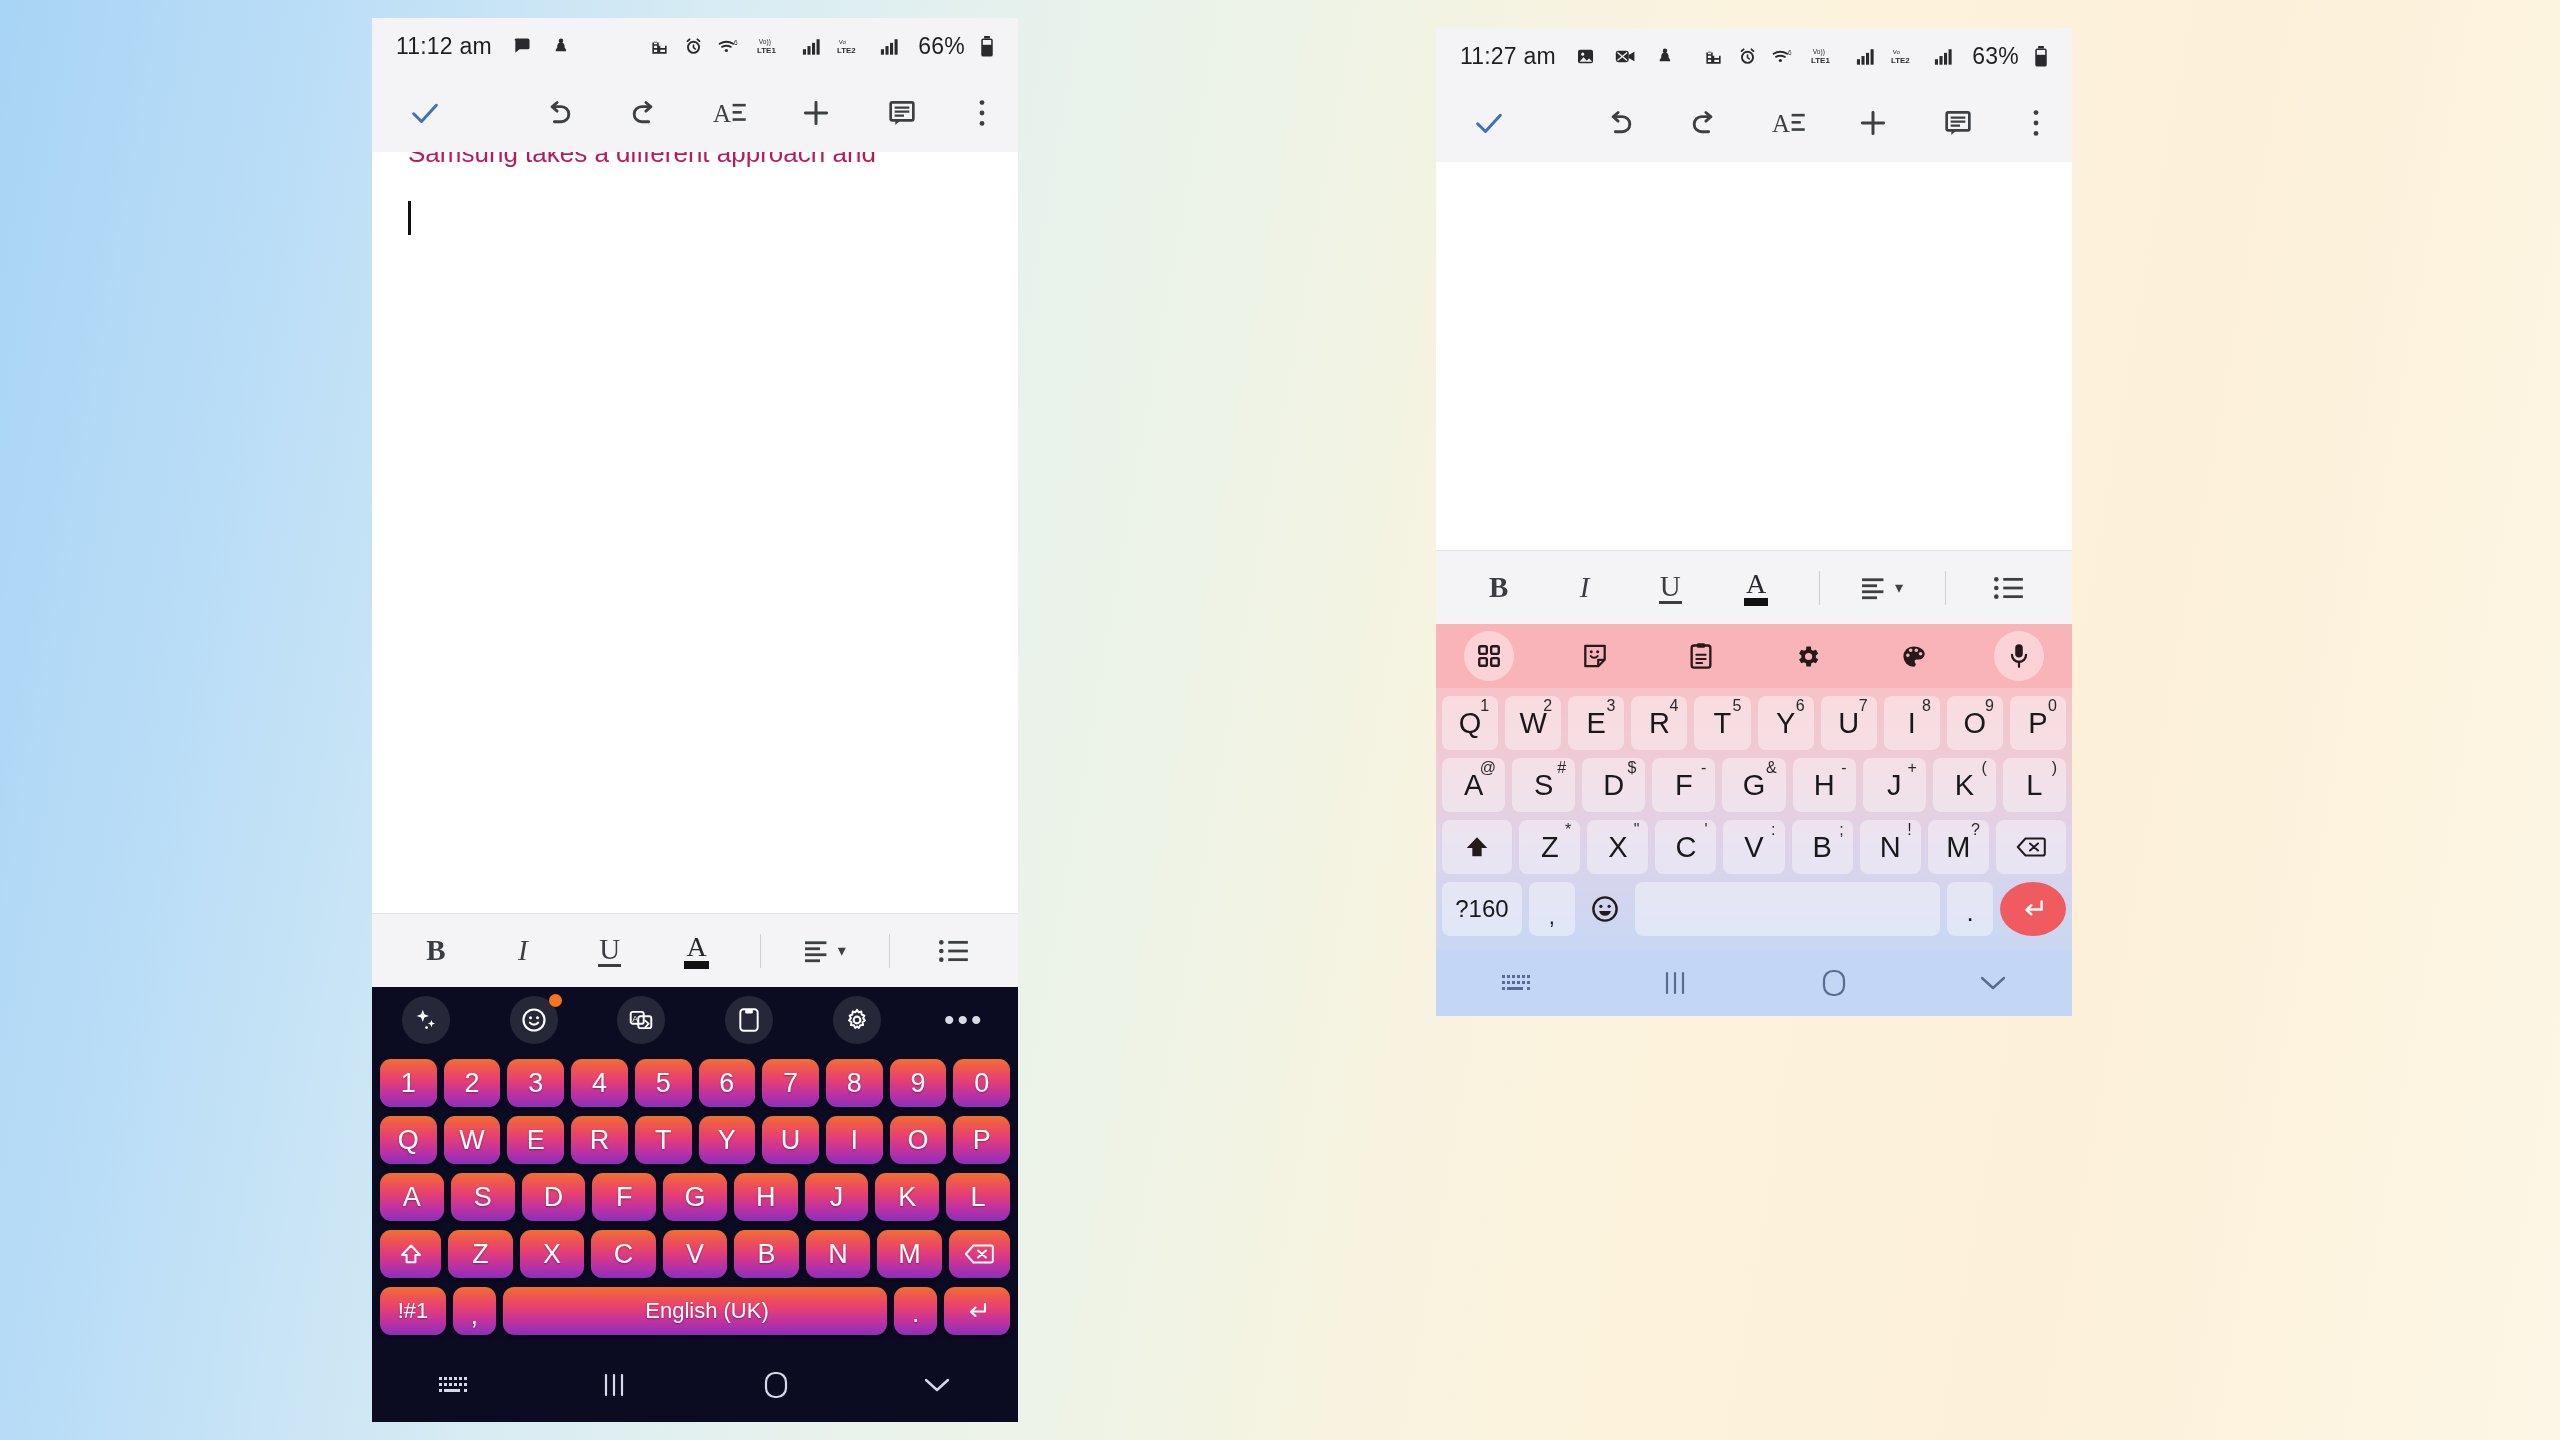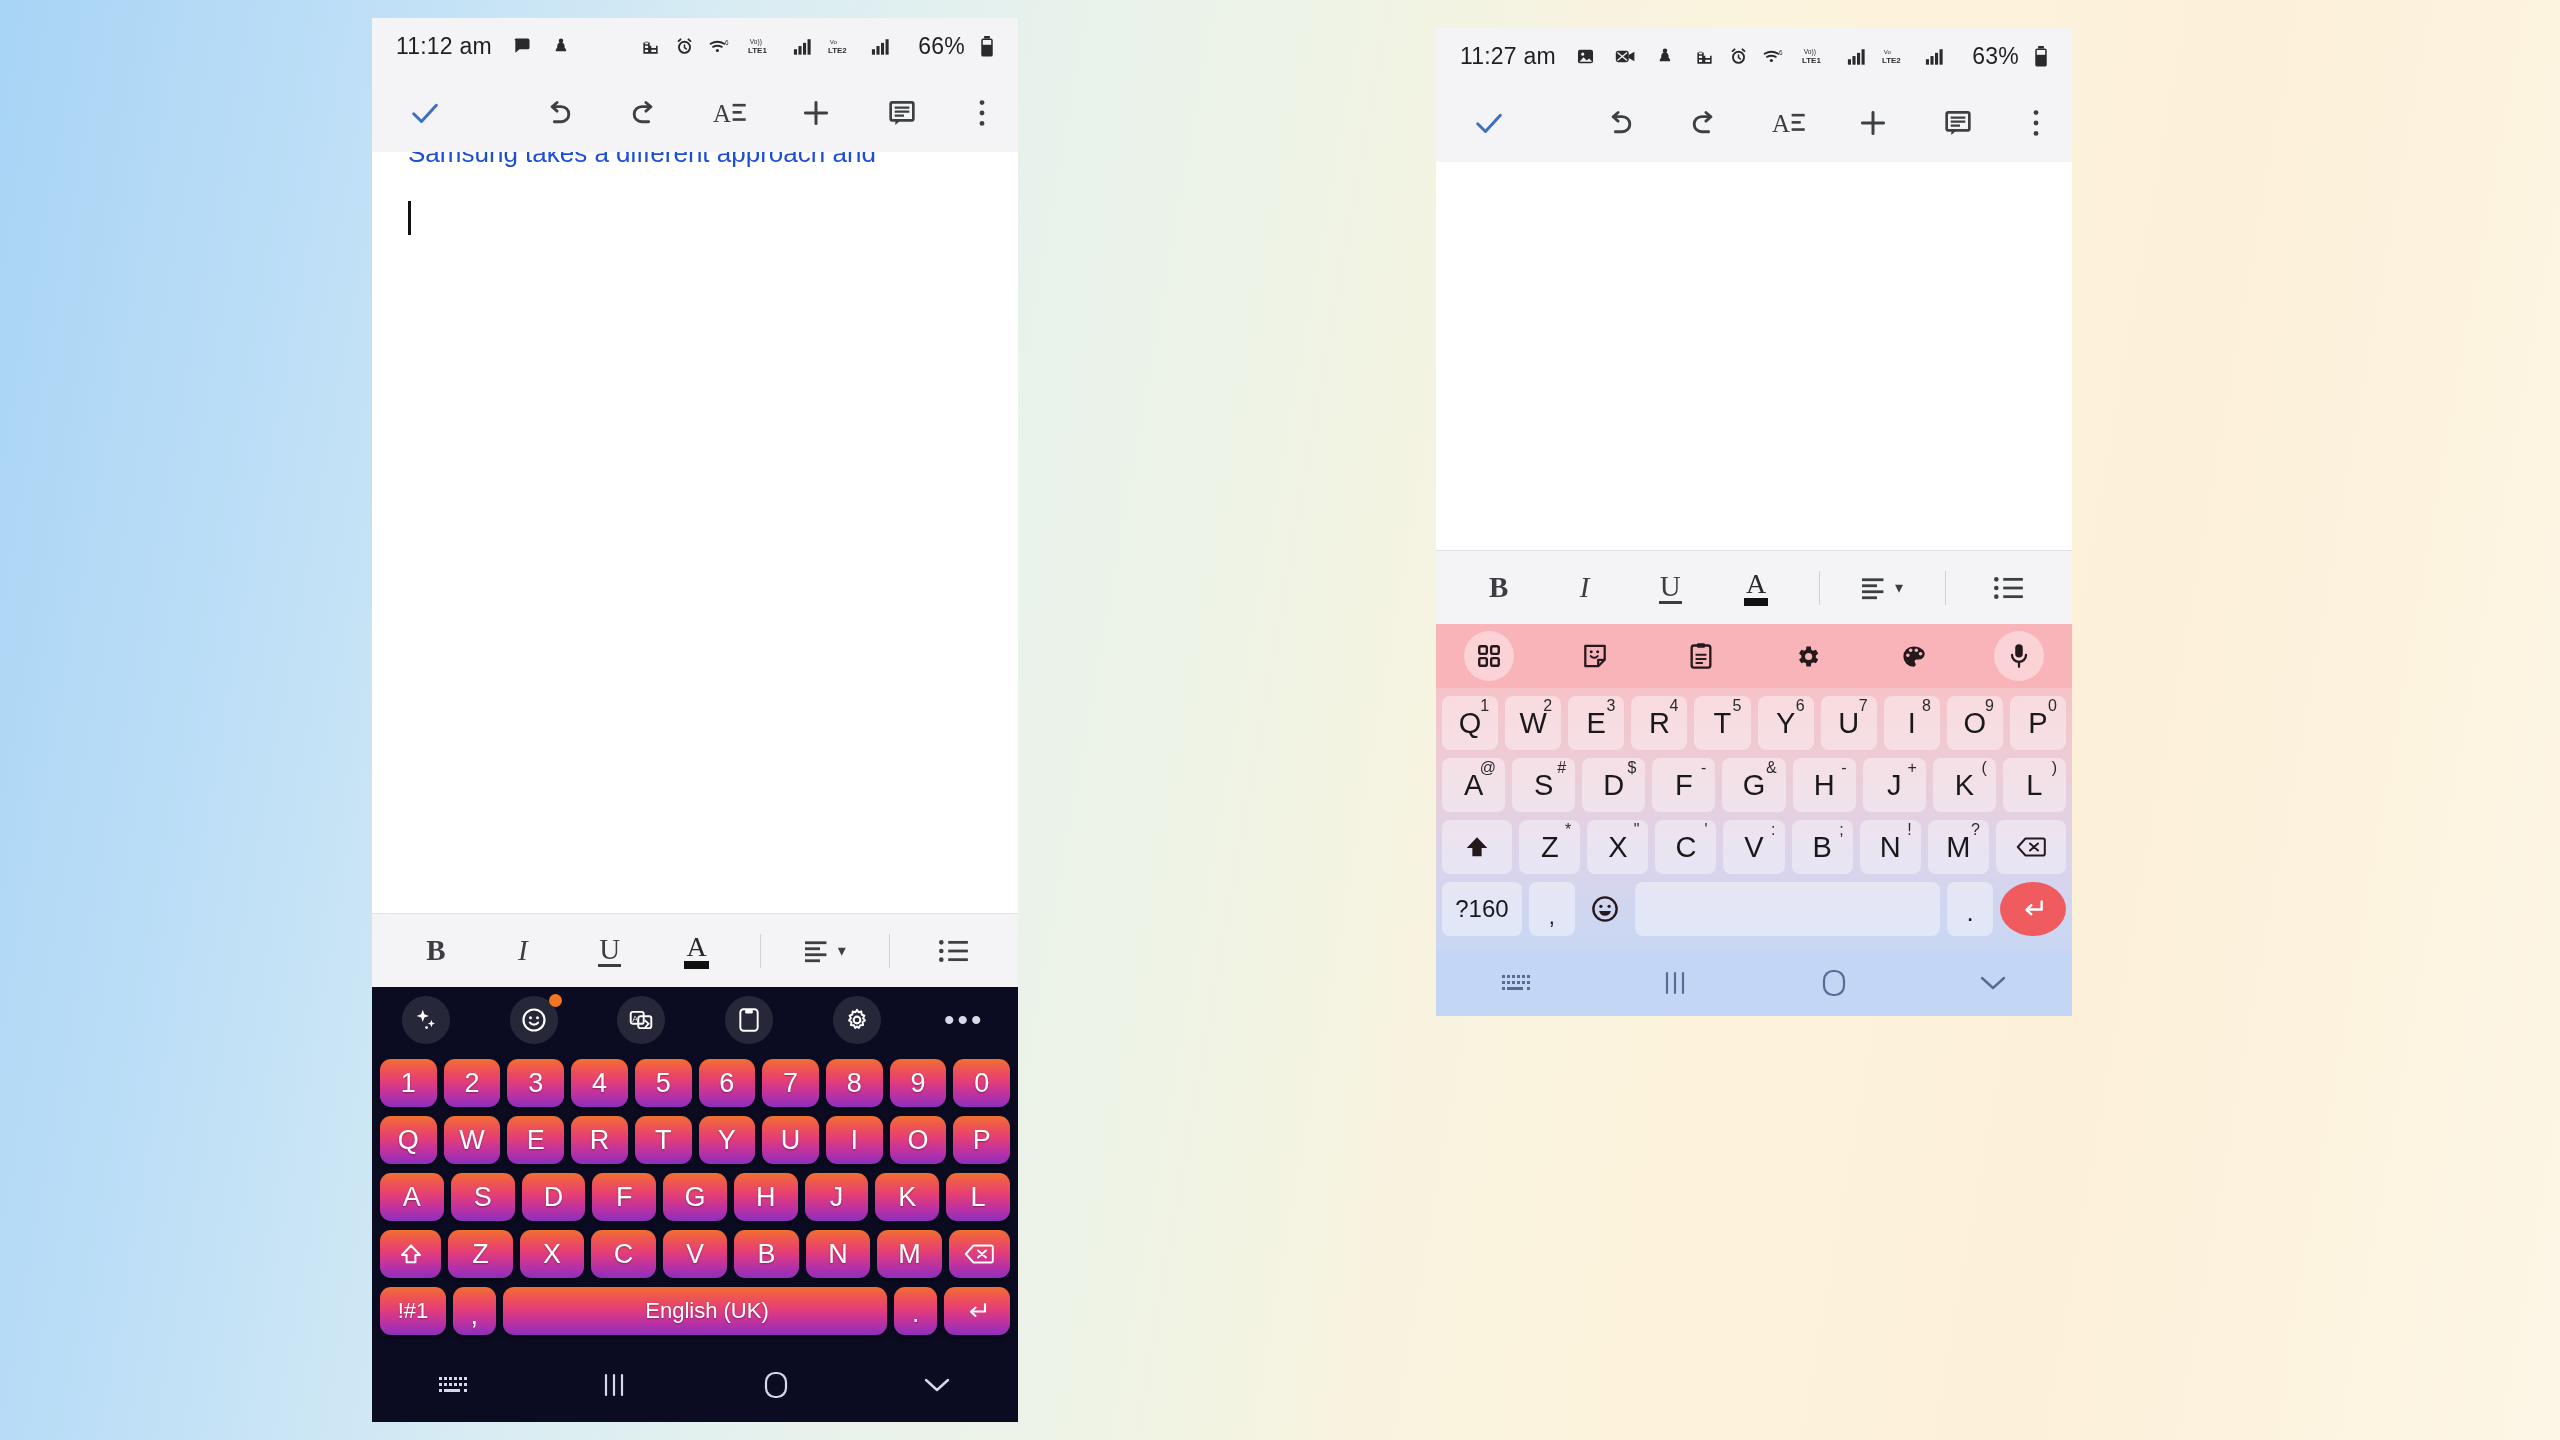--- a/index.html
+++ b/index.html
@@ -41,21 +41,21 @@
     display: flex;
     align-items: center;
     padding: 0 24px;
     flex: 0 0 auto;
   }
   .sb-left { display: flex; align-items: center; gap: 20px; }
   .sb-time { font-size: 23px; color: #1f1f22; letter-spacing: .2px; }
   .sb-spacer { flex: 1; }
   .sb-right { display: flex; align-items: center; gap: 15px; }
   .sb-icon { display: inline-flex; align-items: center; }
-  .sb-pct { font-size: 23px; color: #1f1f22; margin-left: 12px; letter-spacing: .2px; }
+  .sb-pct { font-size: 23px; color: #1f1f22; margin-left: 3px; letter-spacing: .2px; }
 
   
   .doc-toolbar {
     height: 78px;
     background: #f4f4f6;
     display: flex;
     align-items: center;
     flex: 0 0 auto;
   }
   .tb-btn {
@@ -72,21 +72,21 @@
   .doc-page {
     flex: 1 1 auto;
     background: #ffffff;
     padding: 0 36px;
     position: relative;
     overflow: hidden;
   }
   .doc-line {
     font-size: 26px;
     line-height: 35px;
-    color: #1d4ed8;
+    color: #be185d;
     white-space: pre-wrap;
   }
   .doc-line.clipped { margin-top: -16px; }
   .doc-caret {
     width: 3px; height: 34px;
     background: #111;
     margin-top: 30px;
   }
 
   

